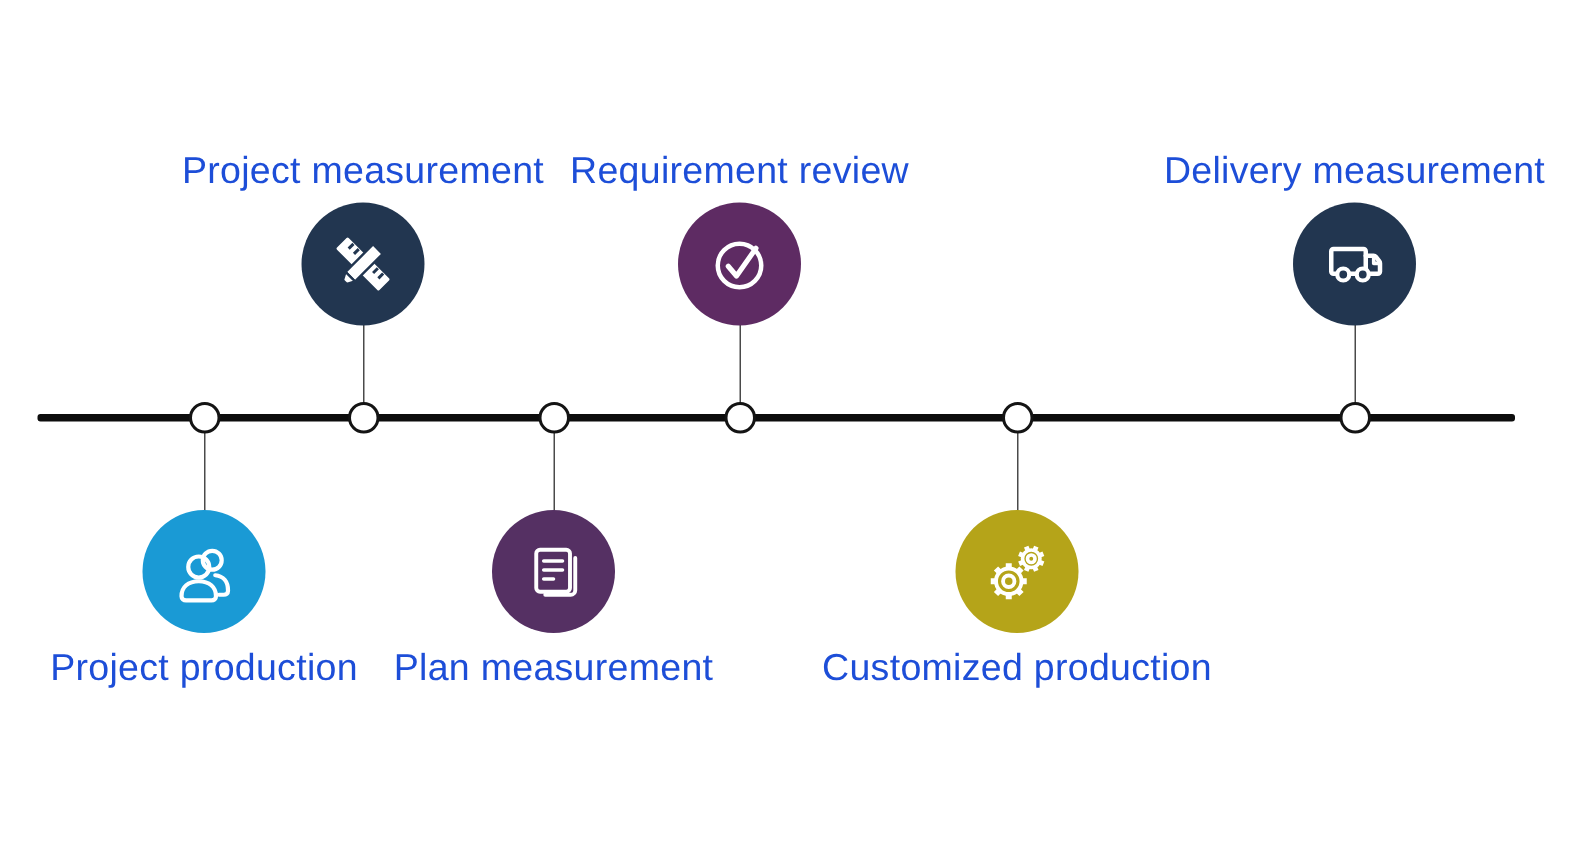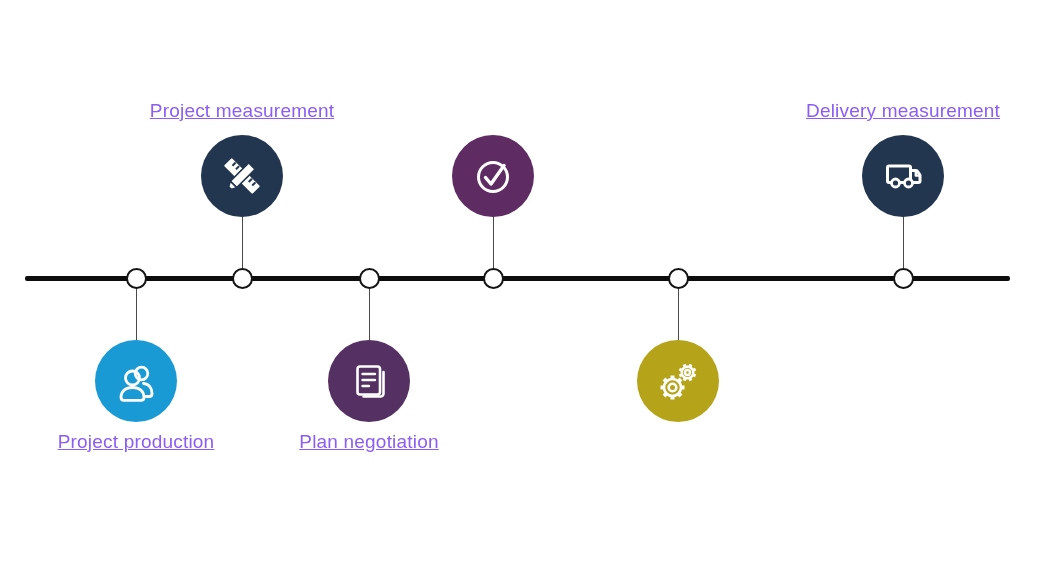--- a/index.html
+++ b/index.html
@@ -19,24 +19,23 @@
     left:25px; top:276px;
     width:985px; height:5px;
     border-radius:2px;
   }
   .step { position:absolute; inset:0; pointer-events:none; }
   .label {
     position:absolute;
     left:var(--x);
     transform:translateX(-50%);
     white-space:nowrap;
-    font-size:19px;
+    font-size:25px;
     letter-spacing:0.2px;
-    color:#8b5cf6;
-    text-decoration:underline;
+    color:#1d4ed8;
   }
   .step.above .label { top:100px; }
   .step.below .label { top:431px; }
   .connector {
     position:absolute;
     left:var(--x);
     width:1px;
     background:#4a4a4a;
   }
   .step.above .connector { top:215px; height:54px; }
@@ -102,48 +101,50 @@
               <rect x="12" y="19.5" width="26" height="9" fill="#fff" stroke="var(--c)" stroke-width="1.6"></rect>
               <path d="M12,19.5 L3.5,24 L12,28.5 z" fill="#fff" stroke="var(--c)" stroke-width="1.6" stroke-linejoin="round"></path>
               <path d="M3.5,24 l4.2,-2.2 v4.4 z" fill="var(--c)"></path>
             </g>
           </svg>
         </span>
     </div>
   </div>
 
   <div class="step below" style="--x: 369px;">
-    <div class="label">Plan negotiation</div>
+    <div class="label">Plan measurement</div>
     <div class="connector"></div>
     <div class="node" style="background: rgb(255, 255, 255); border-color: rgb(20, 20, 20);"></div>
     <div class="bubble" style="background: rgb(85, 48, 99); --c: #553063;">
       <span class="icon">
           <svg viewBox="0 0 48 48" fill="none" stroke="#fff" stroke-width="2.6" stroke-linecap="round" stroke-linejoin="round">
             <path d="M38.5,15 v21.5 a3,3 0 0 1 -3,3 h-17"></path>
             <rect x="12.5" y="9.5" width="22.5" height="28" rx="2.5" fill="var(--c)"></rect>
             <path d="M17.5,17 h12.5 M17.5,23 h12.5 M17.5,29 h6.5" stroke-width="2.4"></path>
           </svg>
         </span>
     </div>
   </div>
 
   <div class="step above" style="--x: 493px;">
+    <div class="label">Requirement review</div>
     <div class="connector"></div>
     <div class="node" style="background: rgb(255, 255, 255); border-color: rgb(20, 20, 20);"></div>
     <div class="bubble" style="background: rgb(94, 43, 99); --c: #5e2b63;">
       <span class="icon">
           <svg viewBox="0 0 48 48" fill="none" stroke="#fff" stroke-linecap="round" stroke-linejoin="round">
             <circle cx="24" cy="25" r="14.5" stroke-width="3"></circle>
             <path d="M16.5,25.5 l5.5,6.5 L35,13.5" stroke-width="3.4"></path>
           </svg>
         </span>
     </div>
   </div>
 
   <div class="step below" style="--x: 678px;">
+    <div class="label">Customized production</div>
     <div class="connector"></div>
     <div class="node" style="background: rgb(255, 255, 255); border-color: rgb(20, 20, 20);"></div>
     <div class="bubble" style="background: rgb(181, 164, 25); --c: #b5a419;">
       <span class="icon">
           <svg viewBox="0 0 48 48" fill="none" stroke="#fff">
             <path d="M6.5,30.5 H30.5 M18.5,18.5 V42.5 M10,22 L27,39 M10,39 L27,22" stroke-width="4"></path>
             <circle cx="18.5" cy="30.5" r="8.5" fill="var(--c)" stroke-width="2.6"></circle>
             <circle cx="18.5" cy="30.5" r="3.8" stroke-width="2.6"></circle>
             <g transform="rotate(22.5 33.5 15.5)">
               <path d="M24.7,15.5 H42.3 M33.5,6.7 V24.3 M27.3,9.3 L39.7,21.7 M27.3,21.7 L39.7,9.3" stroke-width="3.2"></path>

